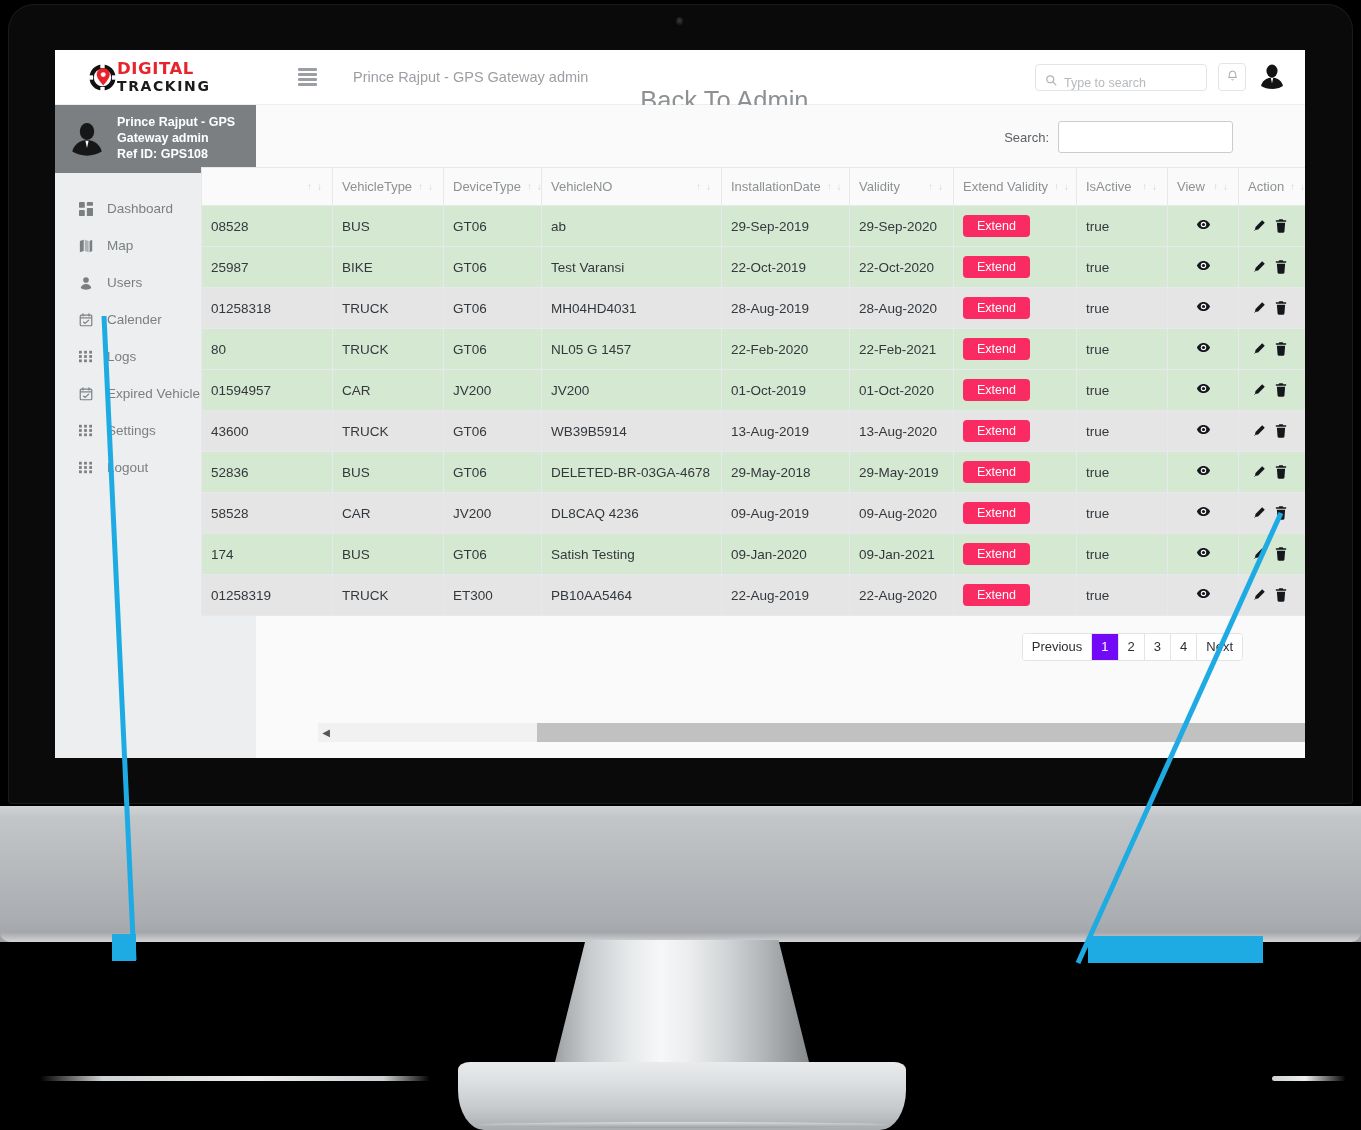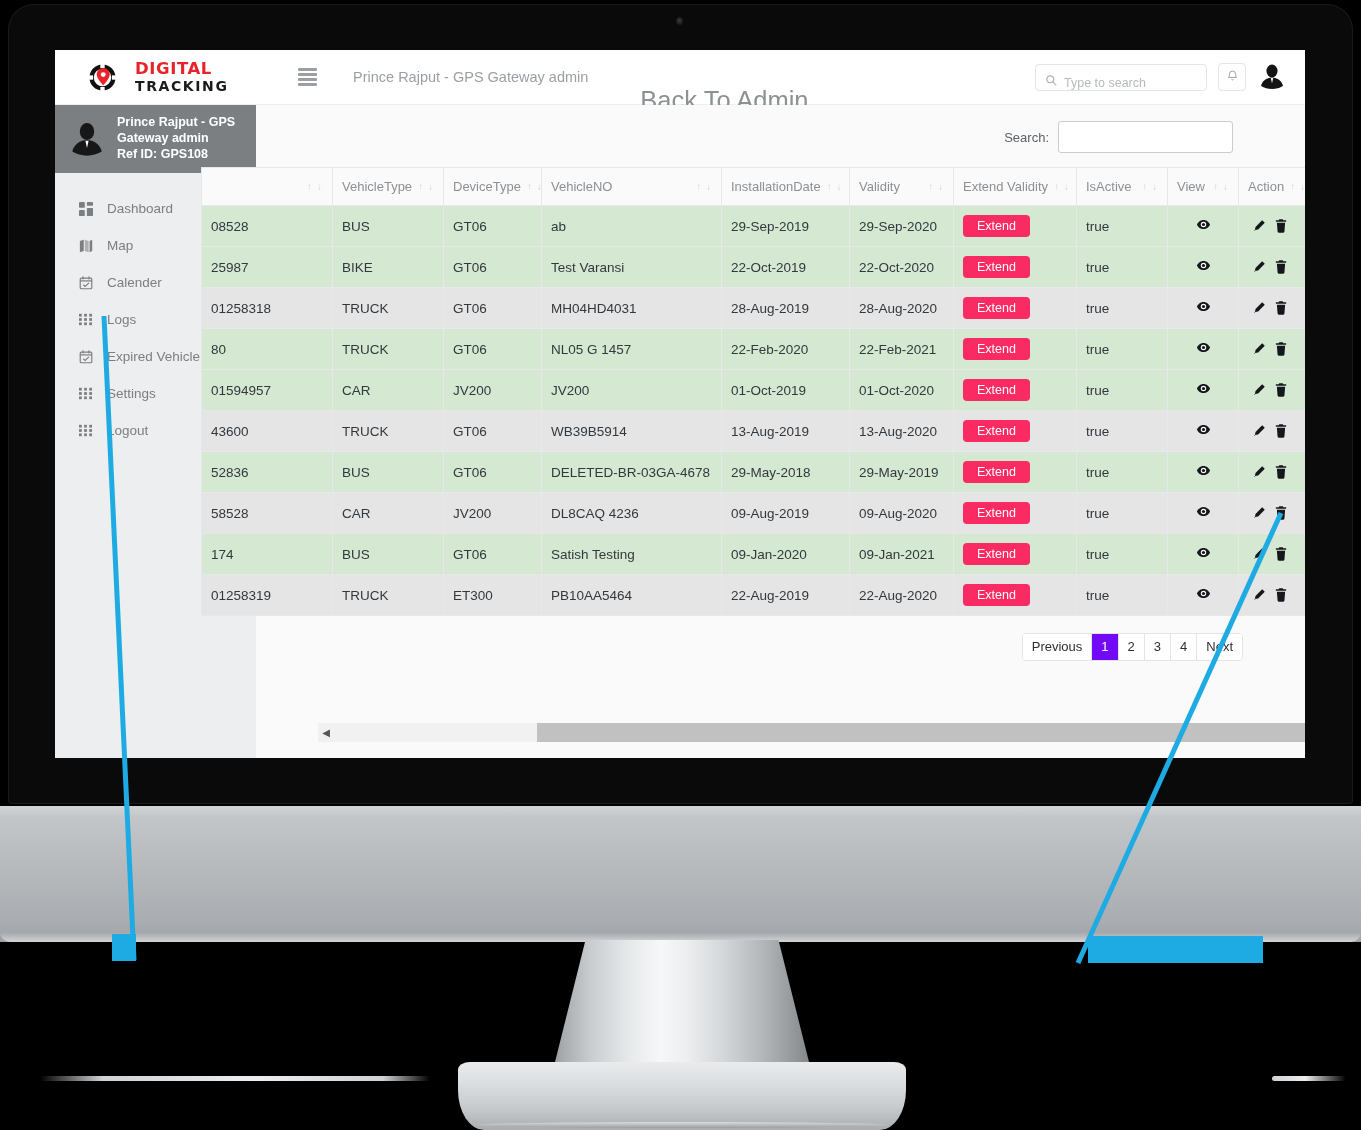--- a/index.html
+++ b/index.html
@@ -71,21 +71,21 @@
     background: #fafafa; overflow: hidden;
   }
 
   
   .navbar {
     position: absolute; left:0; top:0; width:1250px; height:55px;
     background:#fff; display:flex; align-items:center;
     border-bottom:1px solid #eceeef;
   }
   .brand { width: 200px; display:flex; align-items:center; padding-left:33px; }
-  .logo-wrap { display:flex; align-items:center; gap:18px; }
+  .logo-wrap { display:flex; align-items:center; gap:0; }
   .logo-mark {
     position:relative; width:29px; height:29px; flex:0 0 29px;
   }
   .logo-text { line-height:1; }
   .logo-digital {
     font-size:16.5px; font-weight:700; color:#e8242a; letter-spacing:.6px;
     font-family:"DejaVu Sans", sans-serif;
   }
   .logo-tracking {
     font-size:14px; font-weight:700; color:#1b1b1b; letter-spacing:1.6px;
@@ -313,20 +313,29 @@
           <span class="mi-icon">
             <svg width="14" height="14" viewBox="0 0 16 16" fill="#7b7f82">
               <path d="M1 2.2l4.4-1.3v12.9L1 15.1z"></path>
                 <path d="M6.6 0.9l4.4 1.3v12.9L6.6 13.8z" opacity="0.55"></path>
               <path d="M12.1 2.2l3 -1.3v12.9l-3 1.3z"></path>
             </svg>
           </span>
           <span class="mi-label">Map</span>
         </div>
 
+        <div class="menu-item">
+          <span class="mi-icon">
+            <svg width="14" height="14" viewBox="0 0 16 16" fill="#7b7f82">
+              <circle cx="8" cy="4.6" r="3.2"></circle>
+                <path d="M8 9c-3.2 0-5.8 2.1-6 4.8C3.6 15 5.7 15.6 8 15.6s4.4-.6 6-1.8C13.8 11.1 11.2 9 8 9z"></path>
+            </svg>
+          </span>
+          <span class="mi-label">Users</span>
+        </div>
 
 
         <div class="menu-item">
           <span class="mi-icon">
             <svg width="14" height="14" viewBox="0 0 16 16" fill="none" stroke="#7b7f82" stroke-width="1.35">
               <rect x="1.4" y="2.4" width="13.2" height="12.2" rx="1.2"></rect>
               <line x1="1.4" y1="5.6" x2="14.6" y2="5.6"></line>
               <line x1="4.6" y1="0.9" x2="4.6" y2="3.4" stroke-linecap="round"></line>
               <line x1="11.4" y1="0.9" x2="11.4" y2="3.4" stroke-linecap="round"></line>
               <polyline points="4.9,10 7,12 11.4,7.9"></polyline>

